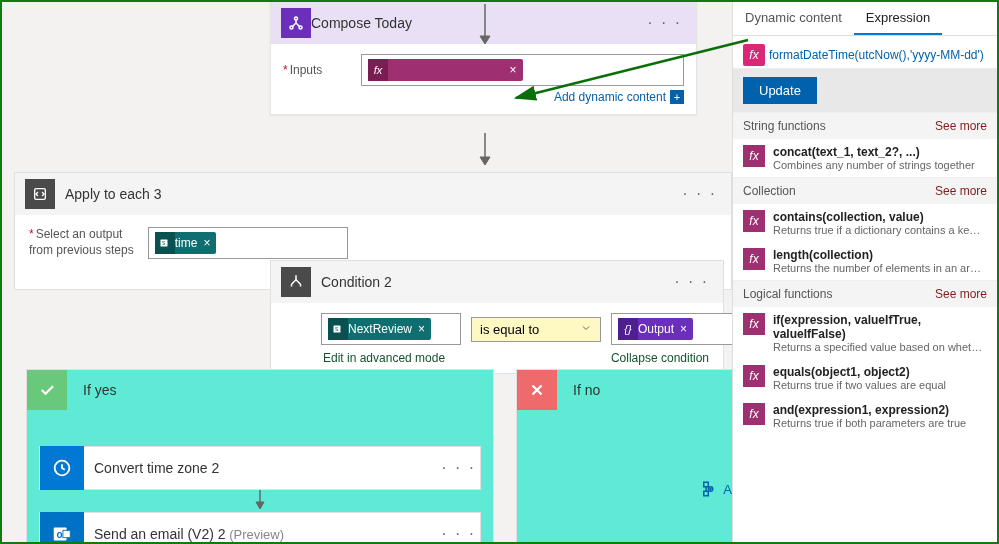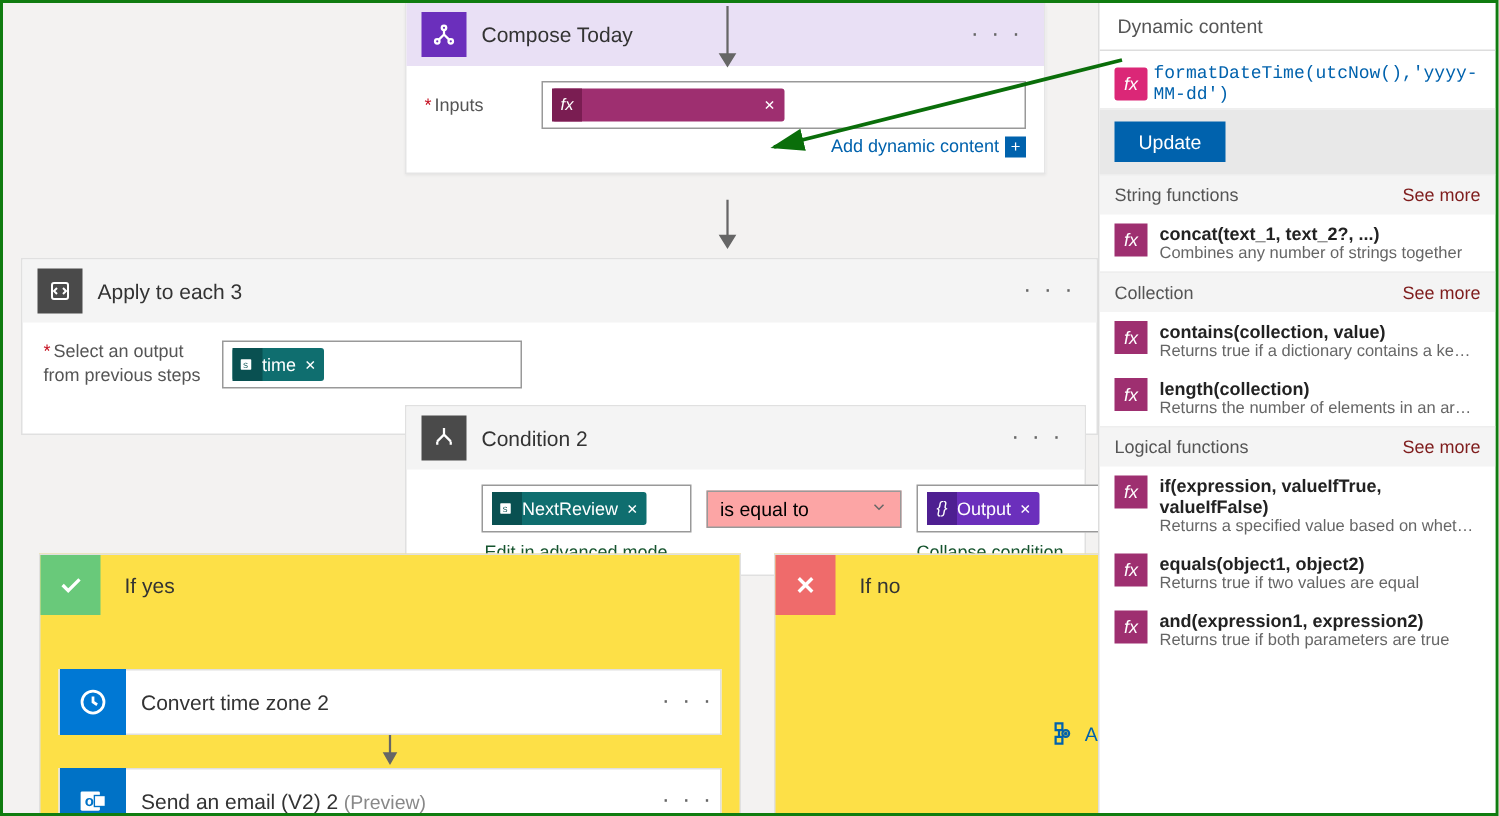--- a/index.html
+++ b/index.html
@@ -1,20 +1,20 @@
 <!DOCTYPE html>
 <html><head>
 <meta charset="utf-8">
 <style>
   * { box-sizing: border-box; font-family: "Segoe UI", Arial, sans-serif; }
   body { margin: 0; background: #f3f2f1; width: 999px; height: 544px; overflow: hidden; position: relative; border: 2px solid #107c10; }
   .canvas { position: absolute; inset: 0; }
 
   .card { background: #fff; border: 1px solid #e5e5e5; box-shadow: 0 1px 2px rgba(0,0,0,0.06); }
-  .header-compose { background: #e9e0f5; display: flex; align-items: center; padding: 6px 10px; gap: 10px; }
+  .header-compose { background: #e9e0f5; display: flex; align-items: center; padding: 6px 10px; }
   .hdr-icon { width: 30px; height: 30px; background: #6b2fbc; display: flex; align-items: center; justify-content: center; }
   .hdr-icon svg { width: 18px; height: 18px; fill: none; stroke: #fff; stroke-width: 2; }
   .hdr-title { flex: 1; font-size: 14px; color: #333; }
   .dots { color: #666; letter-spacing: 2px; font-size: 16px; padding: 0 4px; cursor: pointer; }
 
   .card-body { padding: 10px 12px; }
   .lbl-req::before { content: "*"; color: #c50f1f; margin-right: 2px; }
   .lbl { font-size: 12px; color: #555; }
 
   .token-row { display: flex; align-items: center; gap: 8px; }
@@ -33,28 +33,28 @@
 
   .token-sp { display: inline-flex; align-items: center; background: #0f6e6f; color: #fff; border-radius: 2px; font-size: 12px; height: 22px; }
   .token-sp .sp-ico { background: #095051; width: 20px; height: 22px; display: flex; align-items: center; justify-content: center; }
   .token-sp .sp-ico svg { width: 12px; height: 12px; fill: #fff; }
 
   .cond-card { background: #fff; border: 1px solid #e0e0e0; }
   .cond-hdr { background: #f4f4f4; display: flex; align-items: center; gap: 10px; padding: 6px 10px; }
   .cond-ico { width: 30px; height: 30px; background: #4a4a4a; display: flex; align-items: center; justify-content: center; }
   .cond-body { padding: 10px 12px 8px 50px; }
   .cond-row { display: flex; gap: 10px; align-items: center; }
-  .sel { border: 1px solid #999; padding: 4px 8px; font-size: 13px; display: flex; align-items: flex-start; justify-content: space-between; min-width: 130px; background: #fca5a5; }
+  .sel { border: 1px solid #999; padding: 4px 8px; font-size: 13px; display: flex; align-items: flex-start; justify-content: space-between; min-width: 130px; background: #fef9c3; }
   .cond-links { display: flex; justify-content: space-between; font-size: 12px; margin-top: 6px; padding: 0 2px; }
   .link { color: #14532d; cursor: pointer; }
 
   .token-out { display: inline-flex; align-items: center; background: #6b2fbc; color: #fff; border-radius: 2px; font-size: 12px; height: 22px; }
   .token-out .o-ico { background: #4e1f91; width: 20px; height: 22px; display: flex; align-items: center; justify-content: center; font-style: italic; font-size: 11px; }
 
-  .branch { background: #fde047; border: 1px solid #e0e0e0; }
+  .branch { background: #5eead4; border: 1px solid #e0e0e0; }
   .branch-hdr { display: flex; align-items: center; gap: 10px; padding: 0; }
   .branch-chip { width: 40px; height: 40px; display: flex; align-items: center; justify-content: center; }
   .chip-yes { background: #69c97a; }
   .chip-no { background: #ef6b6b; }
   .branch-chip svg { width: 18px; height: 18px; stroke: #fff; stroke-width: 3; fill: none; }
   .branch-title { font-size: 14px; color: #333; padding-left: 6px; }
 
   .act-card { background: #fff; border: 1px solid #e0e0e0; display: flex; align-items: center; padding: 0; height: 44px; }
   .act-ico { width: 44px; height: 44px; display: flex; align-items: center; justify-content: center; }
   .act-ico.blue { background: #0078d4; }
@@ -64,21 +64,21 @@
 
   .arrow-v { display: flex; justify-content: center; }
   .arrow-v svg { width: 24px; stroke: #666; fill: #666; }
 
   .expr-panel { position: absolute; top: 0; right: 0; width: 265px; background: #fff; border-left: 1px solid #ddd; height: 100%; overflow: hidden; }
   .tabs { display: flex; border-bottom: 1px solid #ddd; }
   .tab { padding: 8px 12px; font-size: 13px; color: #555; cursor: pointer; }
   .tab.active { border-bottom: 2px solid #0078d4; color: #222; }
   .fx-input-row { padding: 8px 10px 2px 10px; display: flex; align-items: center; gap: 4px; border-bottom: 1px solid #eee; }
   .fx-badge { width: 22px; height: 22px; background: #db2777; color: #fff; font-style: italic; font-size: 12px; display: flex; align-items: center; justify-content: center; border-radius: 2px; }
-  .fx-code { font-family: Liberation Mono, monospace; font-size: 12px; color: #0062ad; flex: 1; }
+  .fx-code { font-family: Liberation Sans, sans-serif; font-size: 12px; color: #0062ad; flex: 1; }
   .upd-row { background: #e8e8e8; padding: 8px 10px; }
   .btn-upd { background: #0062ad; color: #fff; border: none; padding: 6px 16px; font-size: 13px; cursor: pointer; }
   .cat-hdr { background: #f4f4f4; padding: 6px 10px; font-size: 12px; color: #555; display: flex; justify-content: space-between; border-top: 1px solid #eee; }
   .see-more { color: #7f1d1d; cursor: pointer; }
   .fn-row { display: flex; gap: 8px; padding: 6px 10px; align-items: flex-start; }
   .fn-ico { width: 22px; height: 22px; background: #9e2f70; color: #fff; font-style: italic; font-size: 12px; display: flex; align-items: center; justify-content: center; flex-shrink: 0; }
   .fn-txt { font-size: 12px; }
   .fn-sig { font-weight: 600; color: #222; }
   .fn-desc { color: #666; font-size: 11px; white-space: nowrap; overflow: hidden; text-overflow: ellipsis; max-width: 210px; }
   .arrow-diag { position:absolute; pointer-events:none; z-index:50; }
@@ -162,21 +162,21 @@
               </svg>
           </span>
           <span class="t-txt">time</span>
           <span class="token-x">×</span>
         </span>
       </div>
     </div>
     <div style="height:30px;"></div>
   </div>
 
-  <div class="cond-card" style="position:absolute; left:268px; top:268px; width:454px;">
+  <div class="cond-card" style="position:absolute; left:268px; top:258px; width:454px;">
     <div class="cond-hdr">
       <span class="cond-ico">
         <svg viewBox="0 0 24 24" width="18" height="18" stroke="#fff" fill="none" stroke-width="2">
             <path d="M12 3v6m0 0l-6 6m6-6l6 6m-12 0v3m12-3v3"></path>
           </svg>
       </span>
       <span class="hdr-title">Condition 2</span>
       <span class="dots">· · ·</span>
     </div>
     <div class="cond-body">
@@ -274,20 +274,21 @@
             <line x1="16.5" y1="12" x2="19.5" y2="12"></line>
           </svg>
         <span>Add an action</span>
       </div>
     </div>
   </div>
 
   <div class="expr-panel">
     <div class="tabs">
       <div class="tab">Dynamic content</div>
+      <div class="tab active">Expression</div>
     </div>
     <div class="fx-input-row">
       <span class="fx-badge">fx</span>
       <span class="fx-code">formatDateTime(utcNow(),'yyyy-MM-dd')</span>
     </div>
     <div class="upd-row">
       <button class="btn-upd">Update</button>
     </div>
 
     <div class="cat-hdr">

